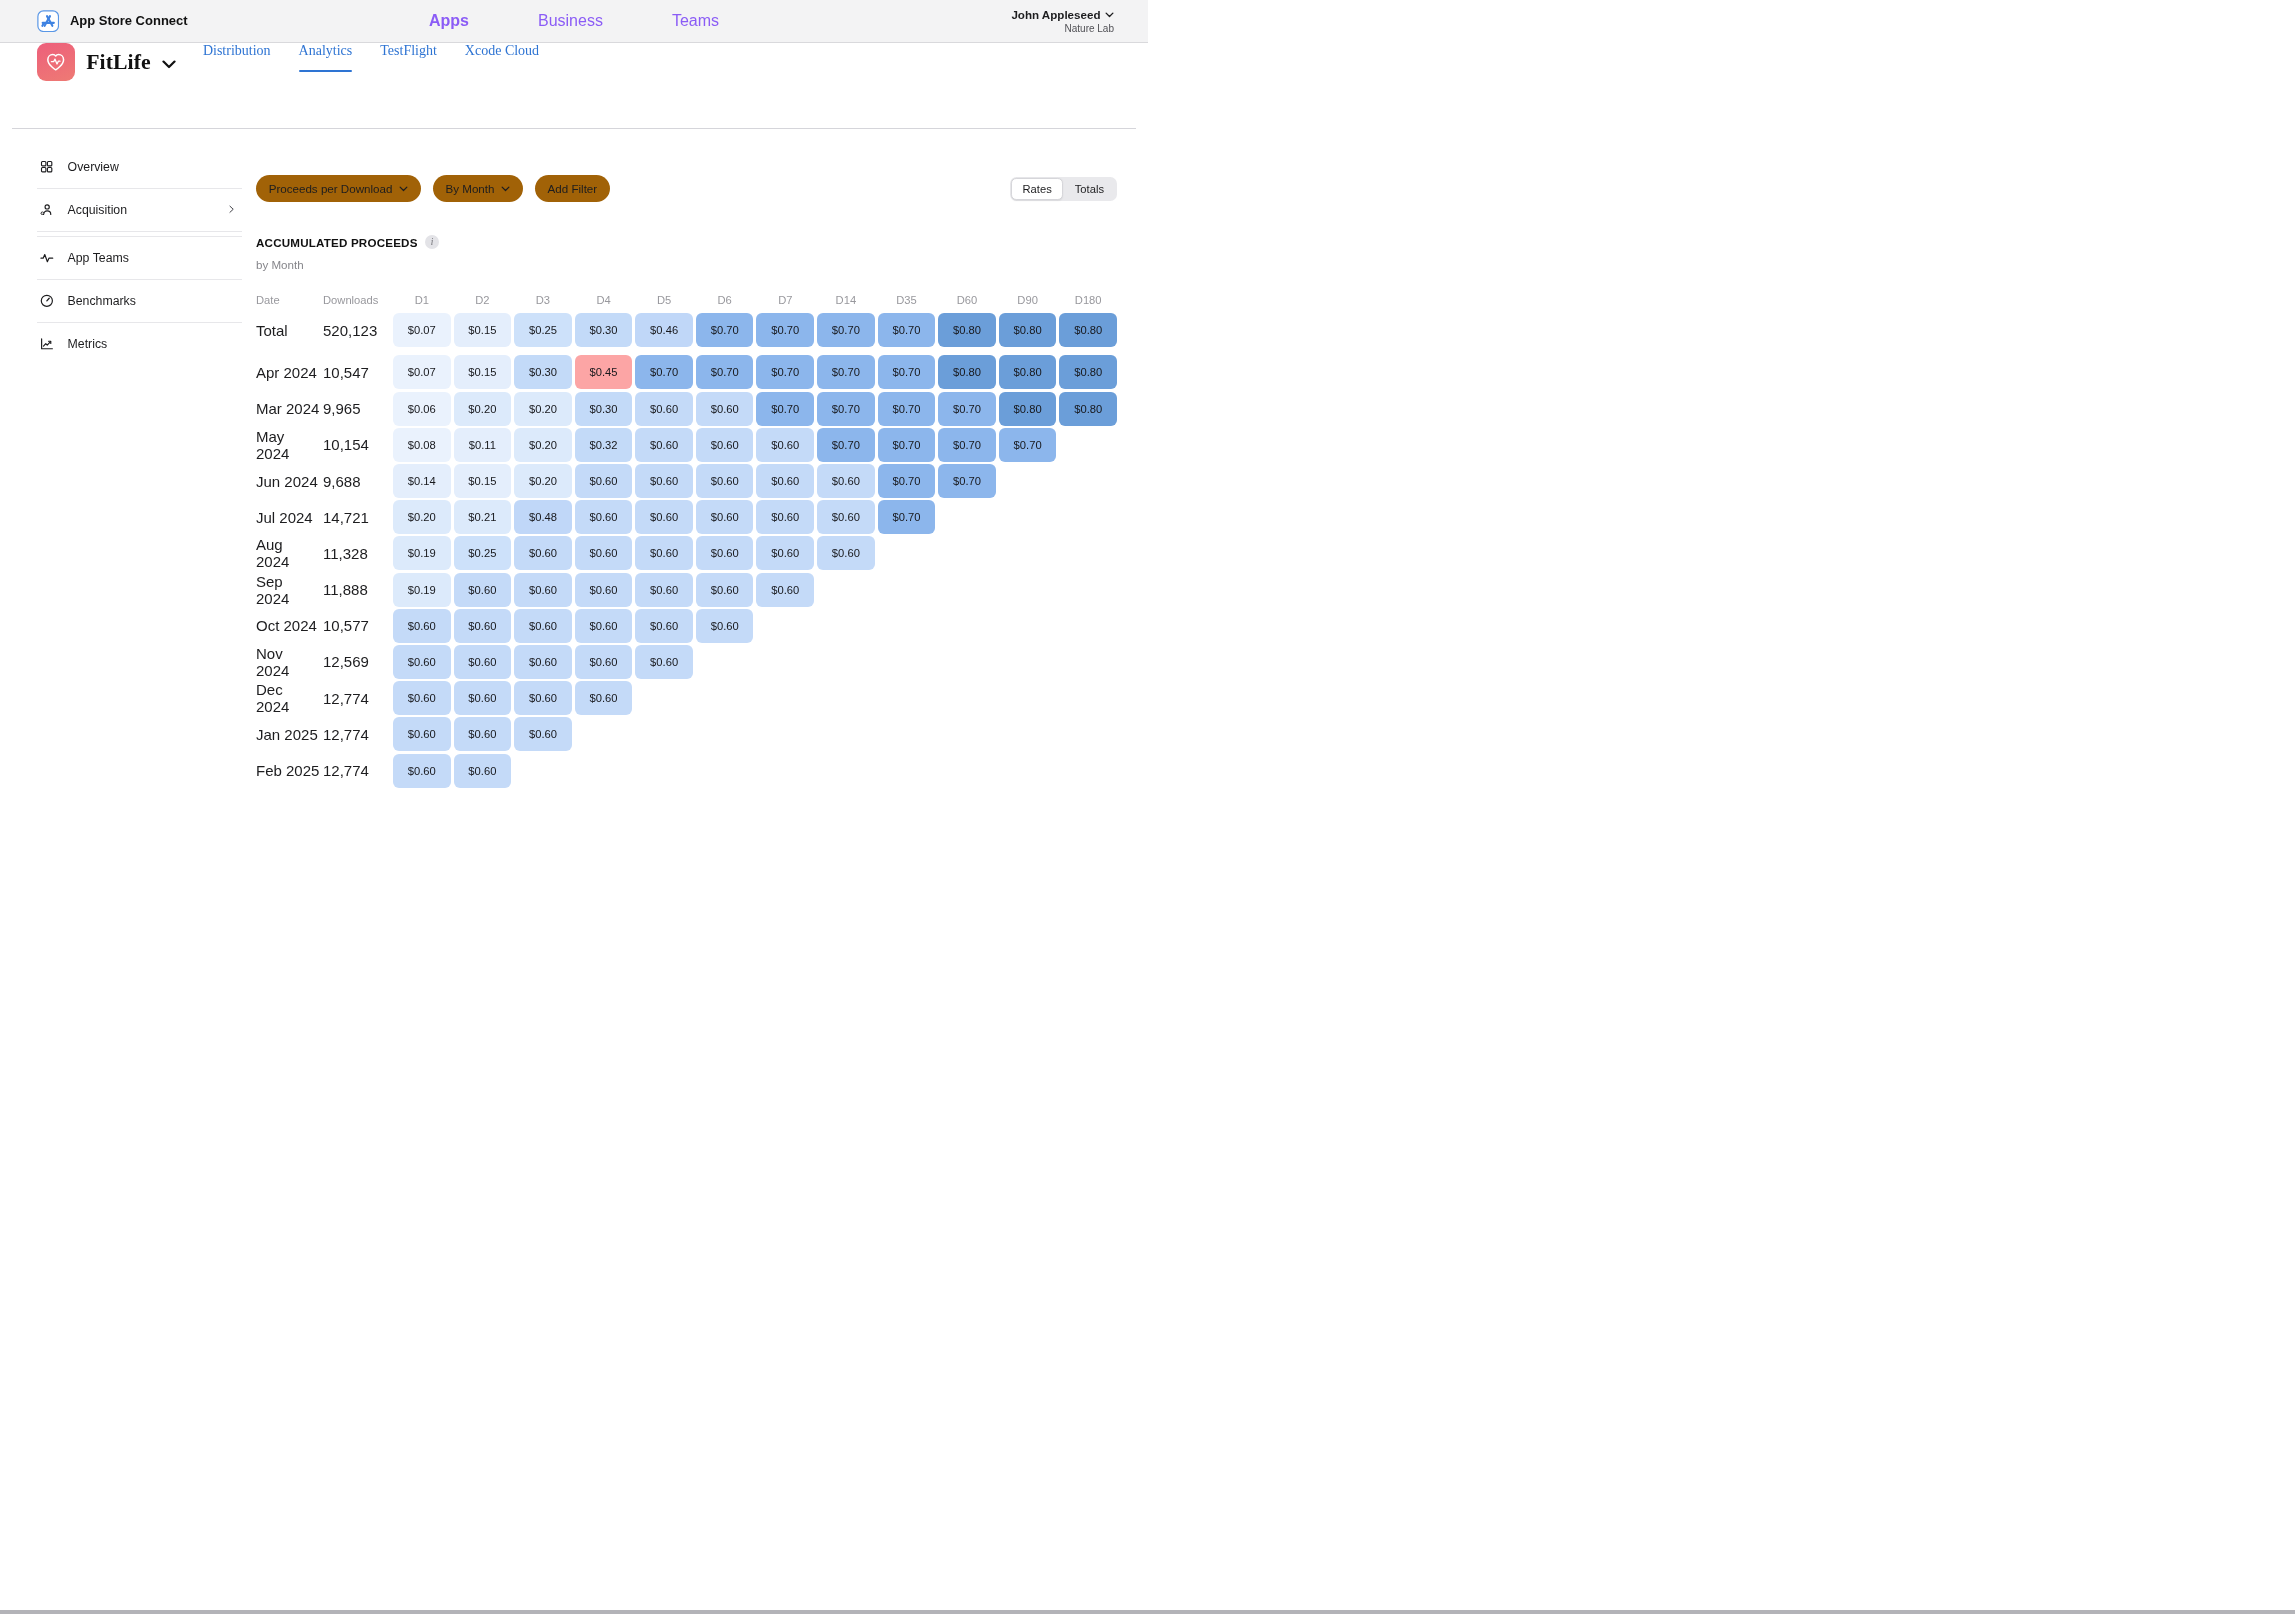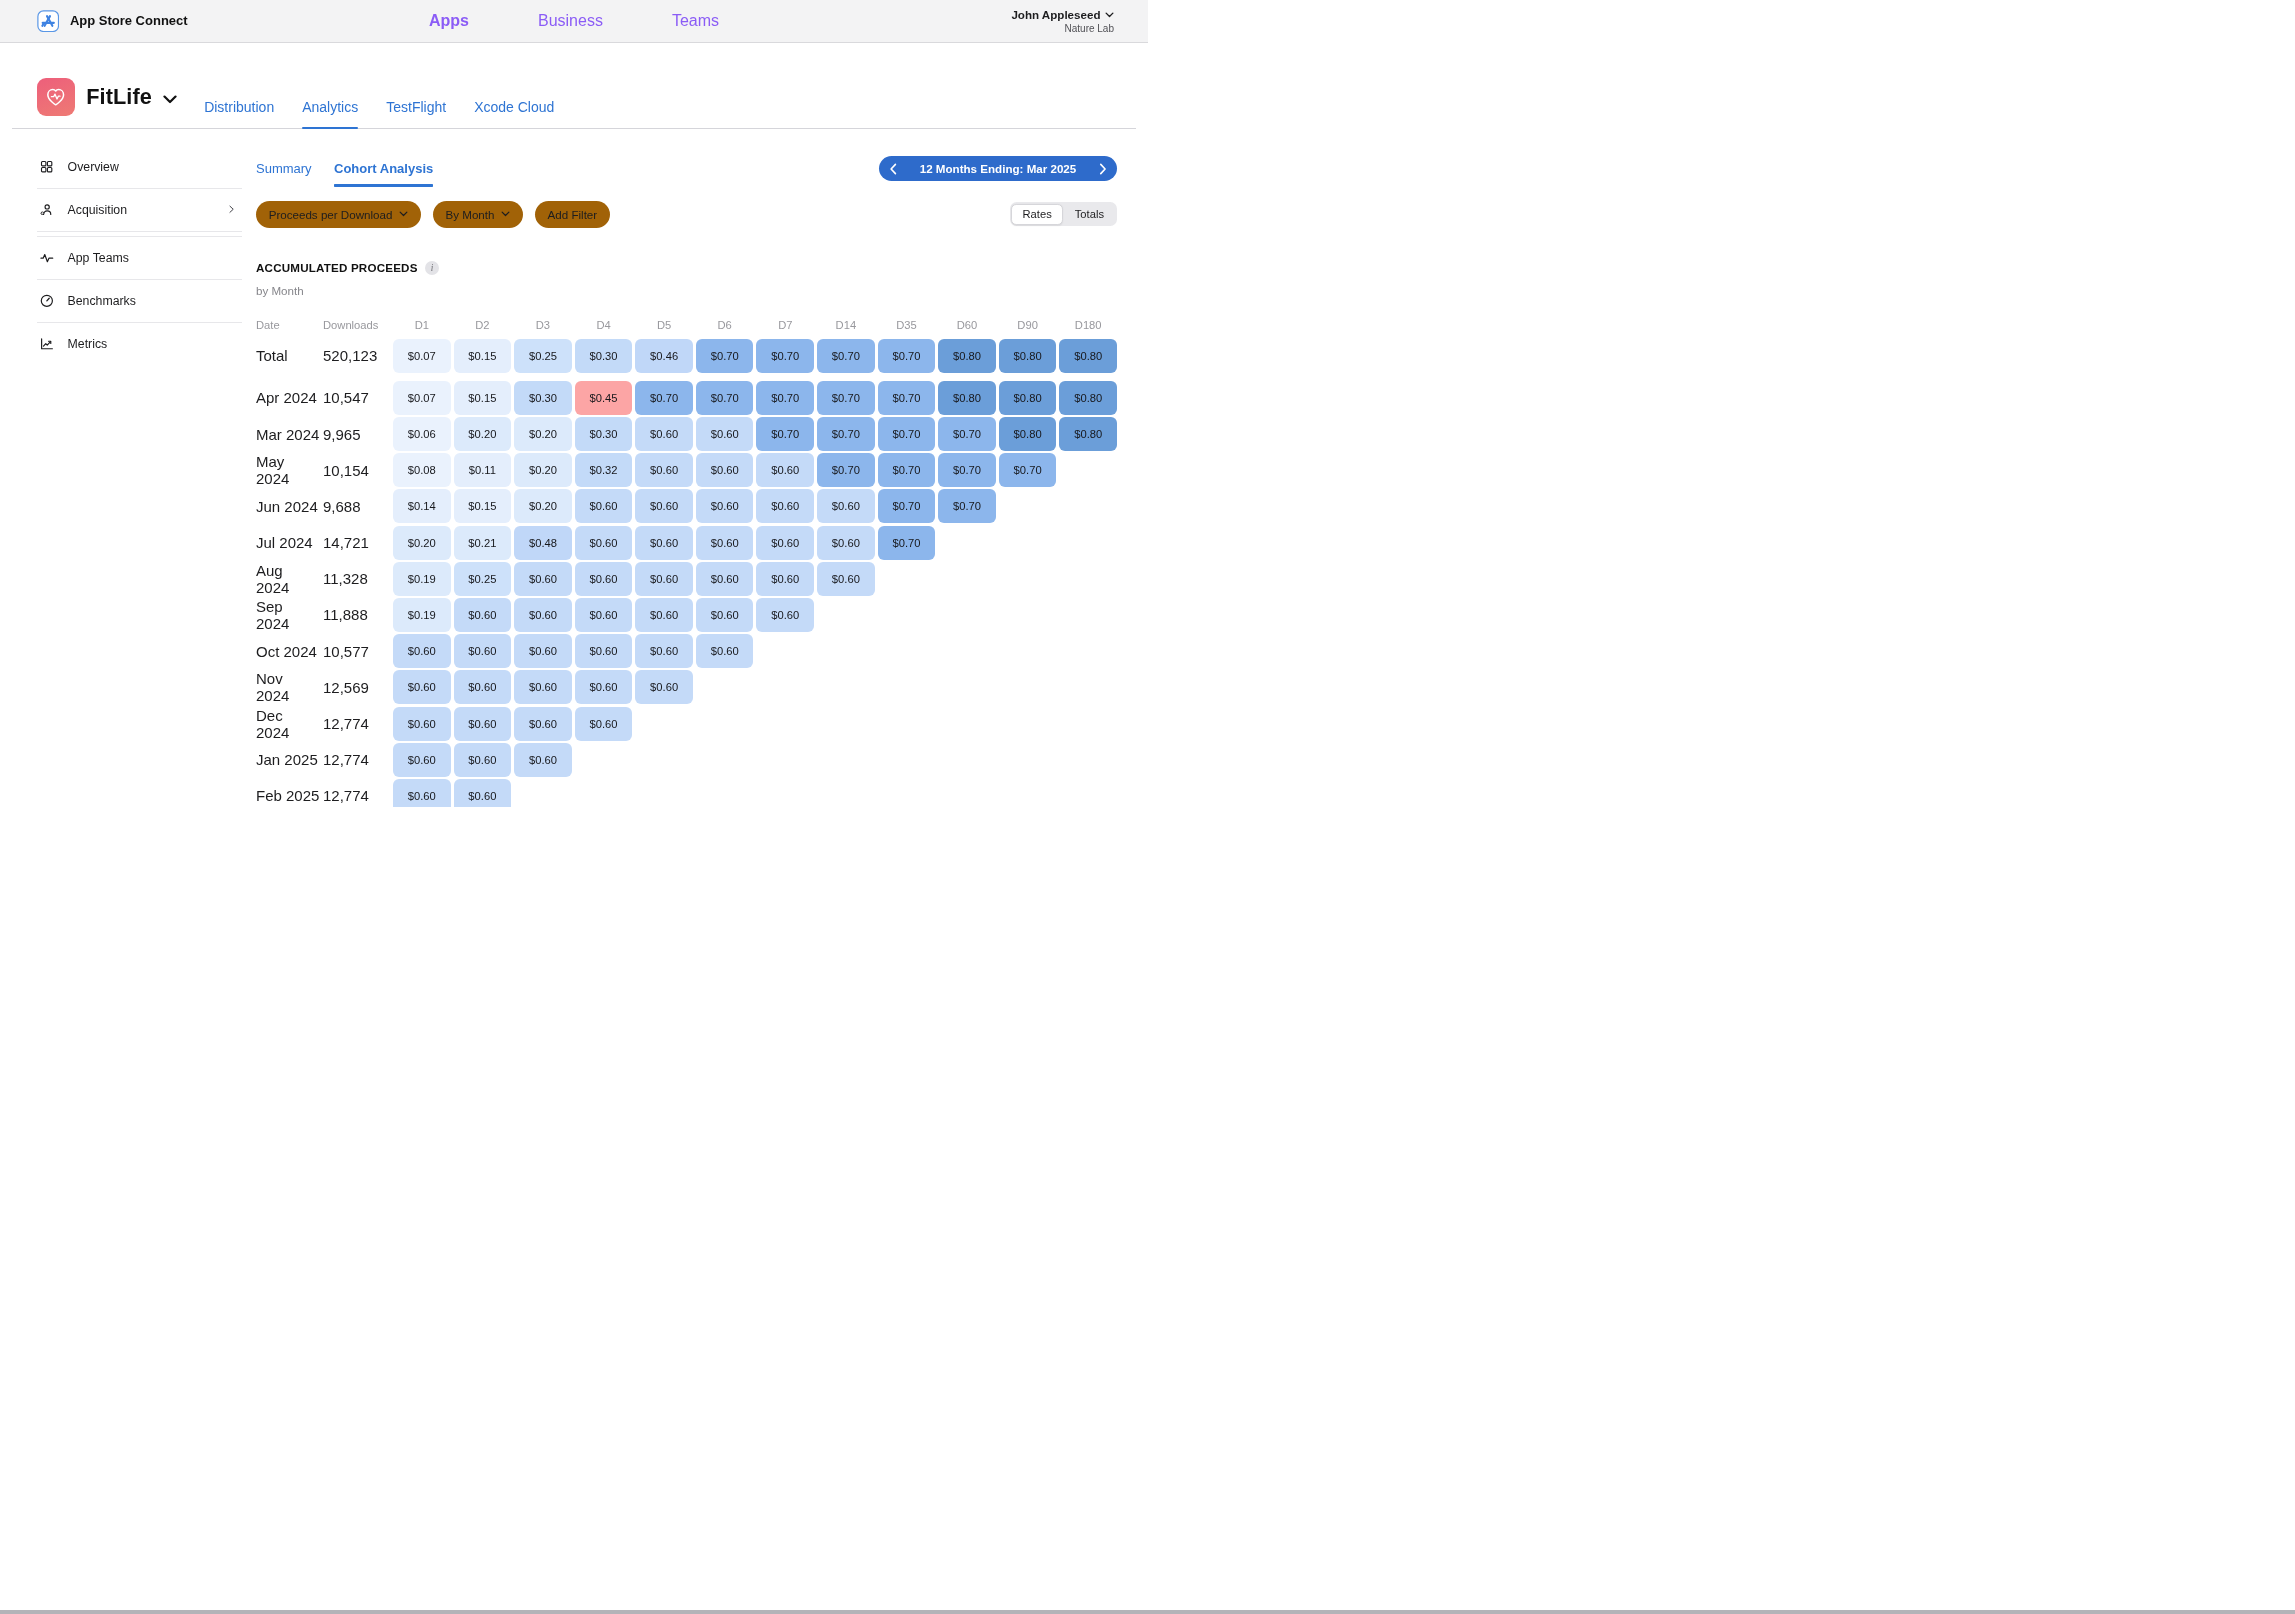--- a/index.html
+++ b/index.html
@@ -14,21 +14,21 @@
   .topnav { position:absolute; left:50%; transform:translateX(-50%);
     display:flex; gap:69px; align-items:center; }
   .topnav-item { font-size:16px; color:#8b5cf6; cursor:pointer; }
   .topnav-item.active { font-weight:700; }
   .userblock { margin-left:auto; text-align:right; line-height:1.3; }
   .user-name { font-size:11.6px; font-weight:600; display:flex; align-items:center; gap:4.5px; justify-content:flex-end; }
   .team-name { font-size:10px; color:#515156; }
 
   
   .app-header { position:relative; height:86px; margin:0 12px;
-    border-bottom:0.7px solid #d5d5da; display:flex; align-items:flex-end; padding-left:25px; }
+    border-bottom:0.7px solid #d5d5da; display:flex; align-items:flex-start; padding-left:25px;font-family:Liberation Serif, serif; }
   .app-title { display:flex; align-items:center; gap:11.2px; margin-bottom:12px; }
   .app-icon { width:38px; height:38px; border-radius:9px;
     background:linear-gradient(160deg,#ed5f7b 0%,#ee7a74 100%);
     display:flex; align-items:center; justify-content:center; }
   .app-name { font-size:21.7px; font-weight:700; color:#111; letter-spacing:0.1px; }
   .app-tabs { display:flex; gap:28px; margin-left:27px; }
   .app-tab { font-size:14px; color:#2e74d3; padding-bottom:12.7px; position:relative; cursor:pointer; }
   .app-tab.active { font-weight:500; }
   .app-tab.active::after { content:""; position:absolute; left:0; right:0; bottom:-0.7px;
     height:2.2px; background:#2e74d3; border-radius:1.5px; }
@@ -216,37 +216,20 @@
           <path d="M4 4.5 V19.5 H20.5"></path>
           <path d="M6.8 15.5 l3.6-3.8 2.2 2.2 5-5.4"></path>
           <path d="M14.6 8 h3.4 v3.4"></path>
         </svg>
       </span>
       <span>Metrics</span>
     </div>
   </div>
 
   <div class="main">
-    <div class="content-tabs">
-      <span class="ctab">Summary</span>
-      <span class="ctab active">Cohort Analysis</span>
-      <div class="date-pill">
-        <span class="pill-arrow">
-          <svg width="8.2" height="12" viewBox="0 0 12 18">
-              <path d="M9.5 2 L3 9 L9.5 16" fill="none" stroke="#fff" stroke-width="2.4" stroke-linecap="round" stroke-linejoin="round"></path>
-            </svg>
-        </span>
-        <span class="date-pill-label">12 Months Ending: Mar 2025</span>
-        <span class="pill-arrow">
-          <svg width="8.2" height="12" viewBox="0 0 12 18">
-              <path d="M2.5 2 L9 9 L2.5 16" fill="none" stroke="#fff" stroke-width="2.4" stroke-linecap="round" stroke-linejoin="round"></path>
-            </svg>
-        </span>
-      </div>
-    </div>
 
     <div class="filter-row">
       <div class="pill">
         <span>Proceeds per Download</span>
         <span>
           <svg width="9" height="6" viewBox="0 0 12 8">
               <path d="M1.5 1.5 L6 6 L10.5 1.5" fill="none" stroke="#1d1d1f" stroke-width="1.6" stroke-linecap="round" stroke-linejoin="round"></path>
             </svg>
         </span>
       </div>

